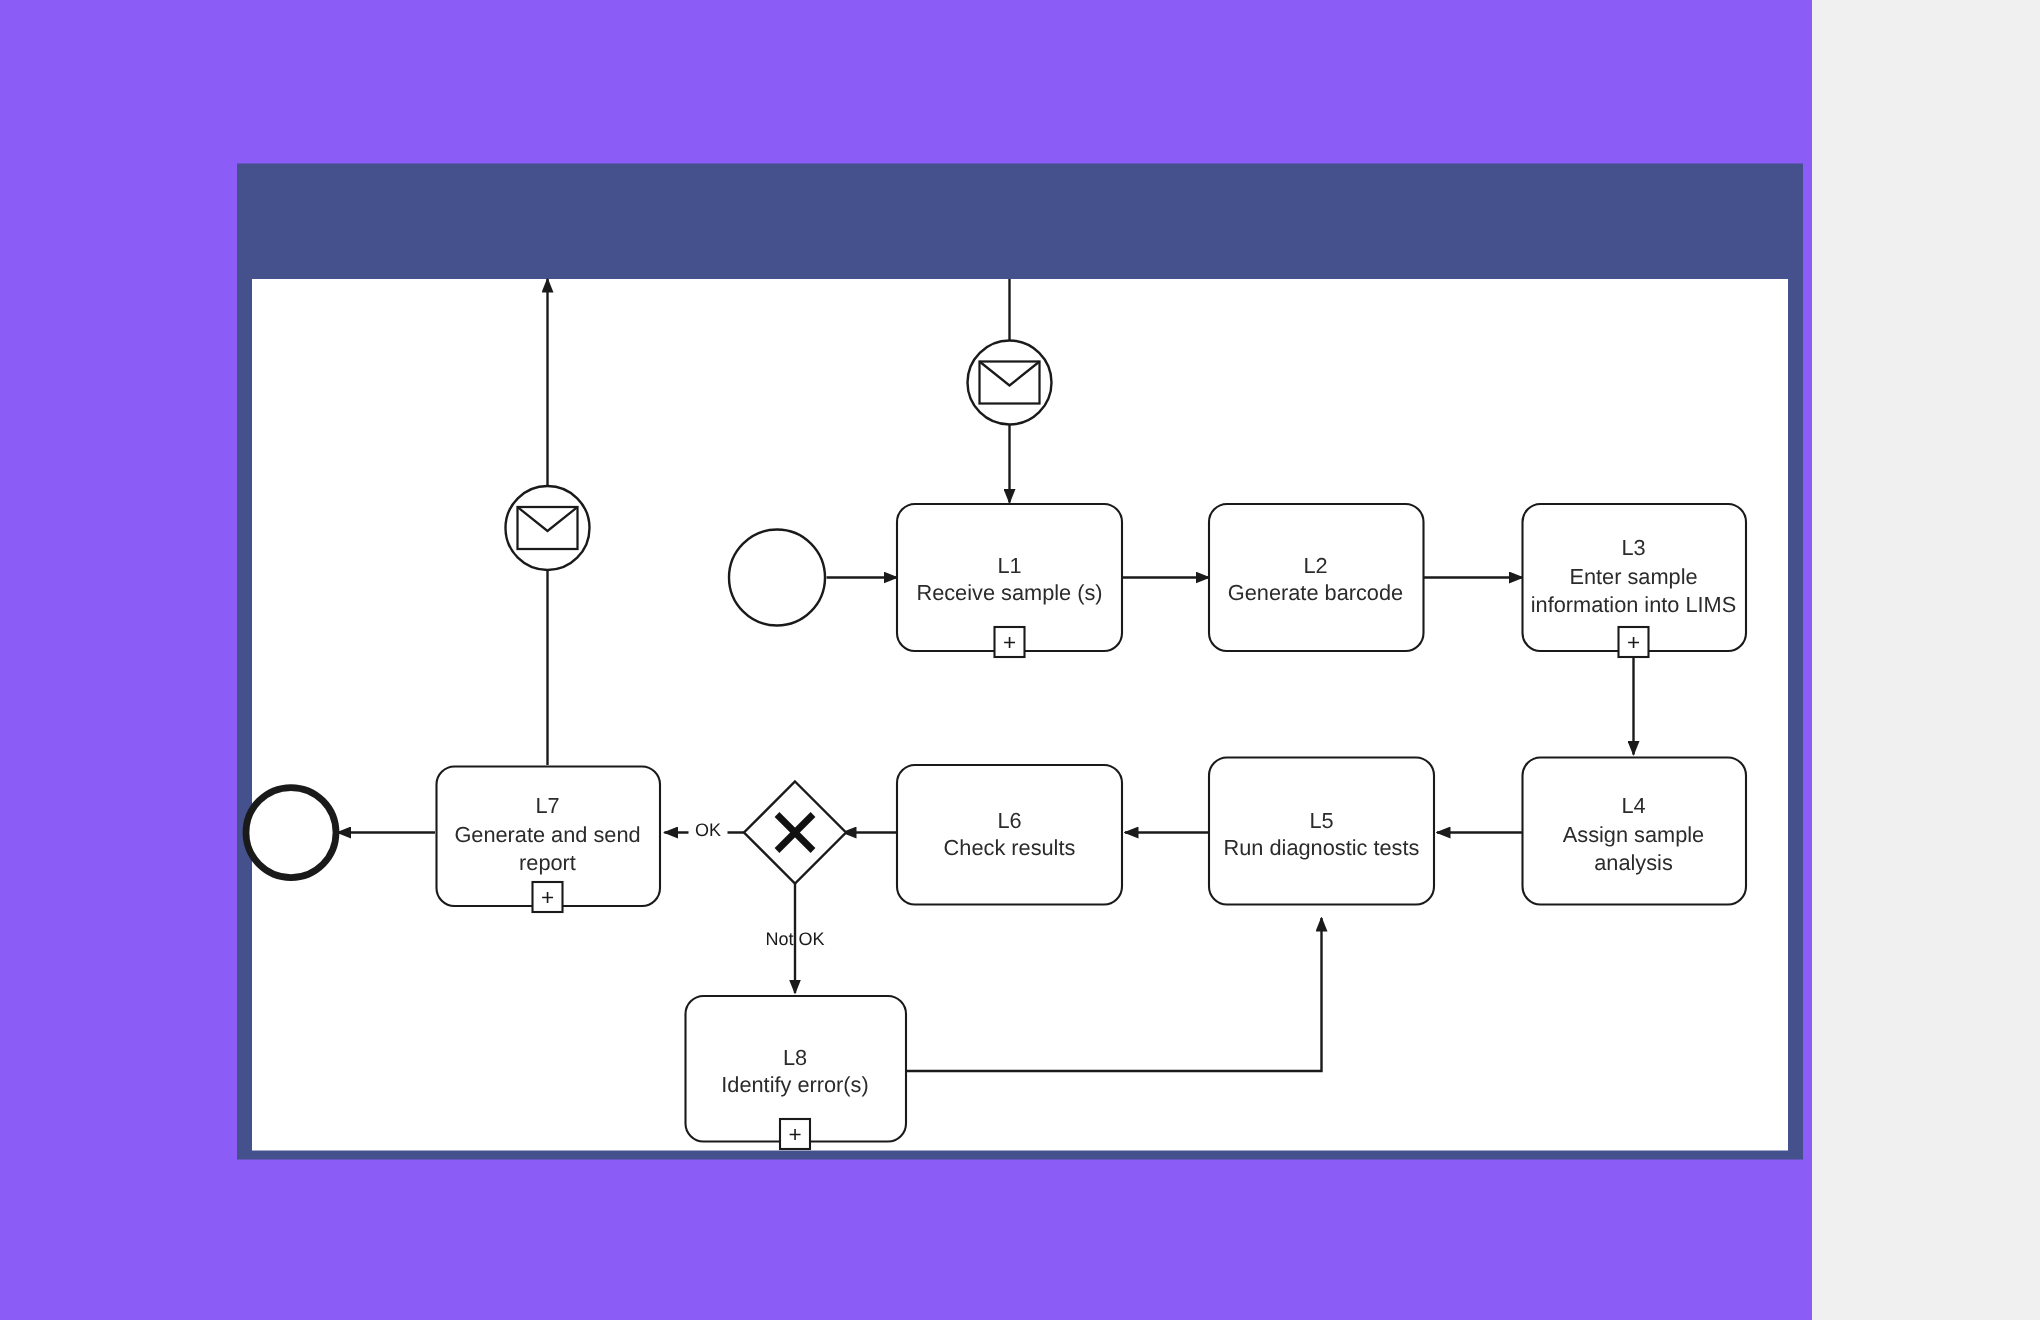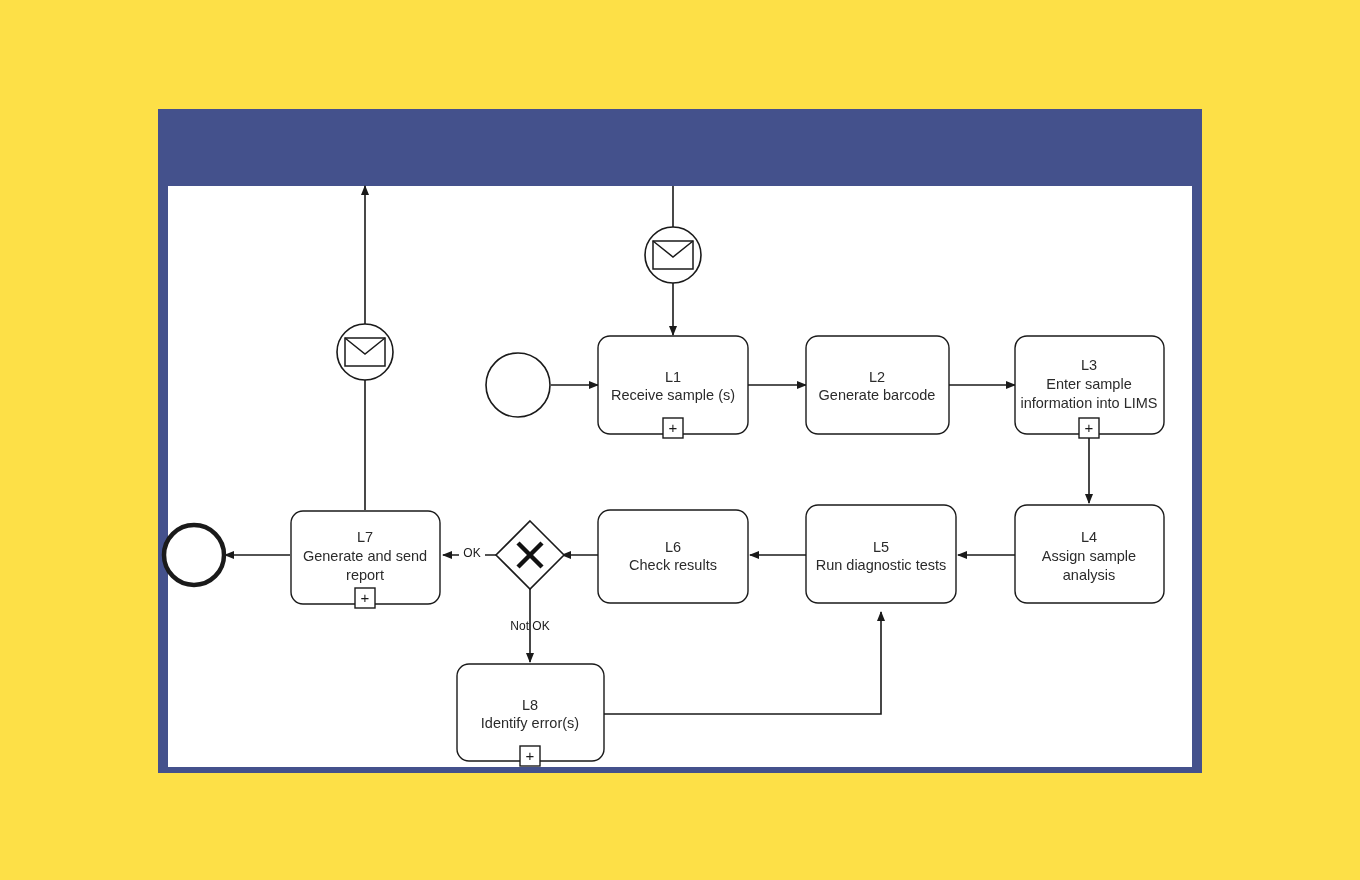--- a/index.html
+++ b/index.html
@@ -7,23 +7,23 @@
     margin: 0;
     padding: 0;
     background: #f0f0f0;
     width: 1360px;
     height: 880px;
     overflow: hidden;
     font-family: "Liberation Sans", sans-serif;
   }
   #stage {
     position: relative;
-    width: 1360px;
+    width: 1208px;
     height: 880px;
-    background: #fde047;
+    background: #8b5cf6;
   }
   
   #pool-frame {
     position: absolute;
     left: 158px;
     top: 109px;
     width: 1044px;
     height: 664px;
     background: #44518c;
     box-sizing: border-box;

